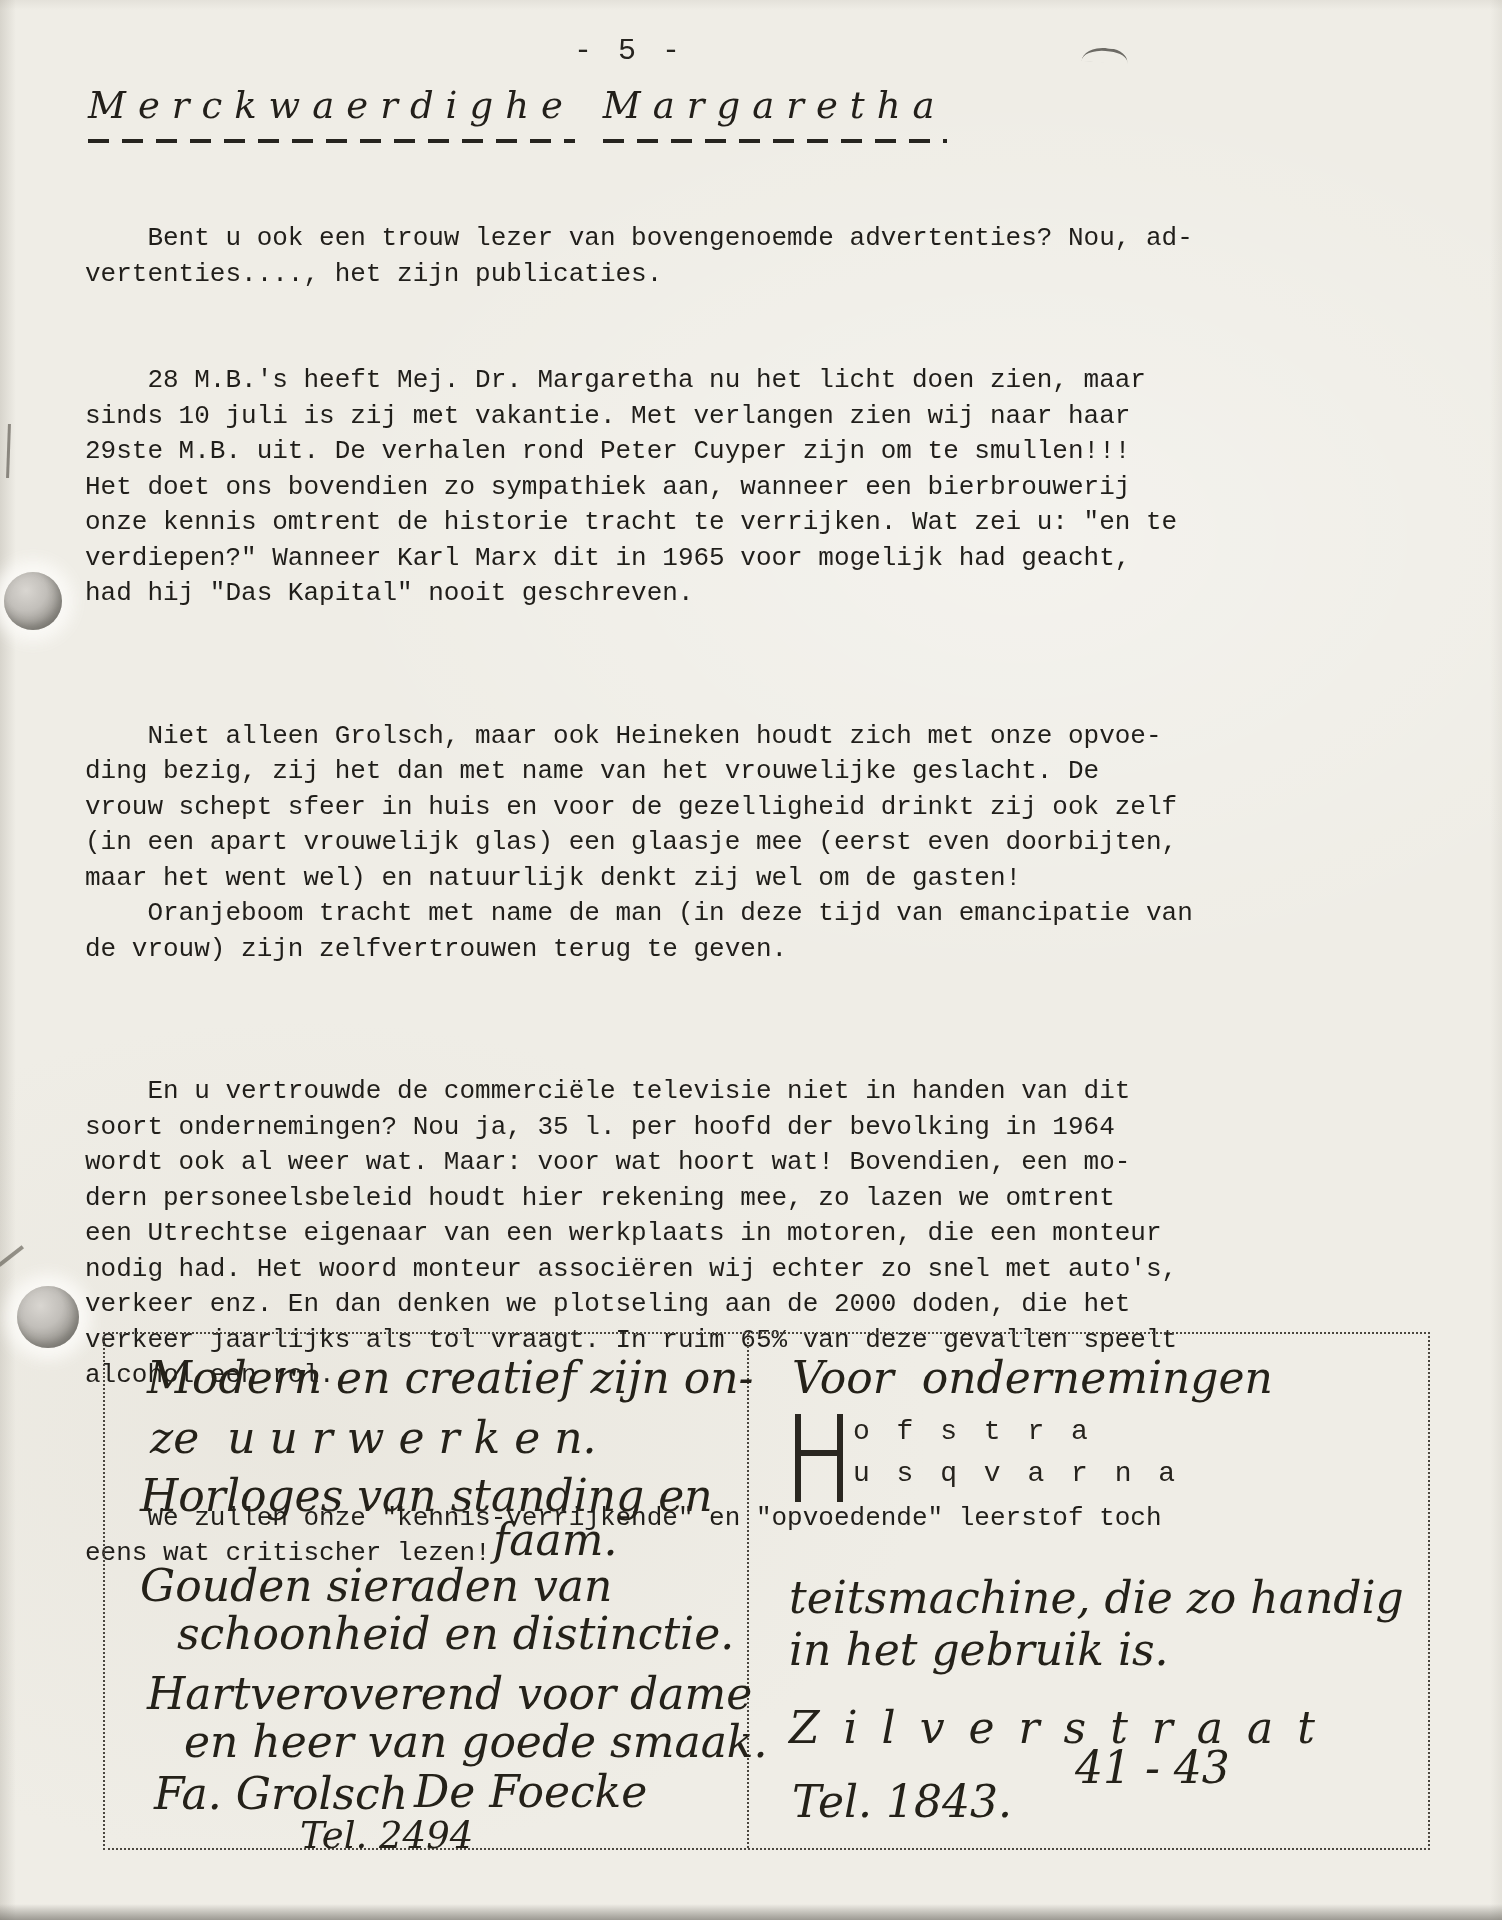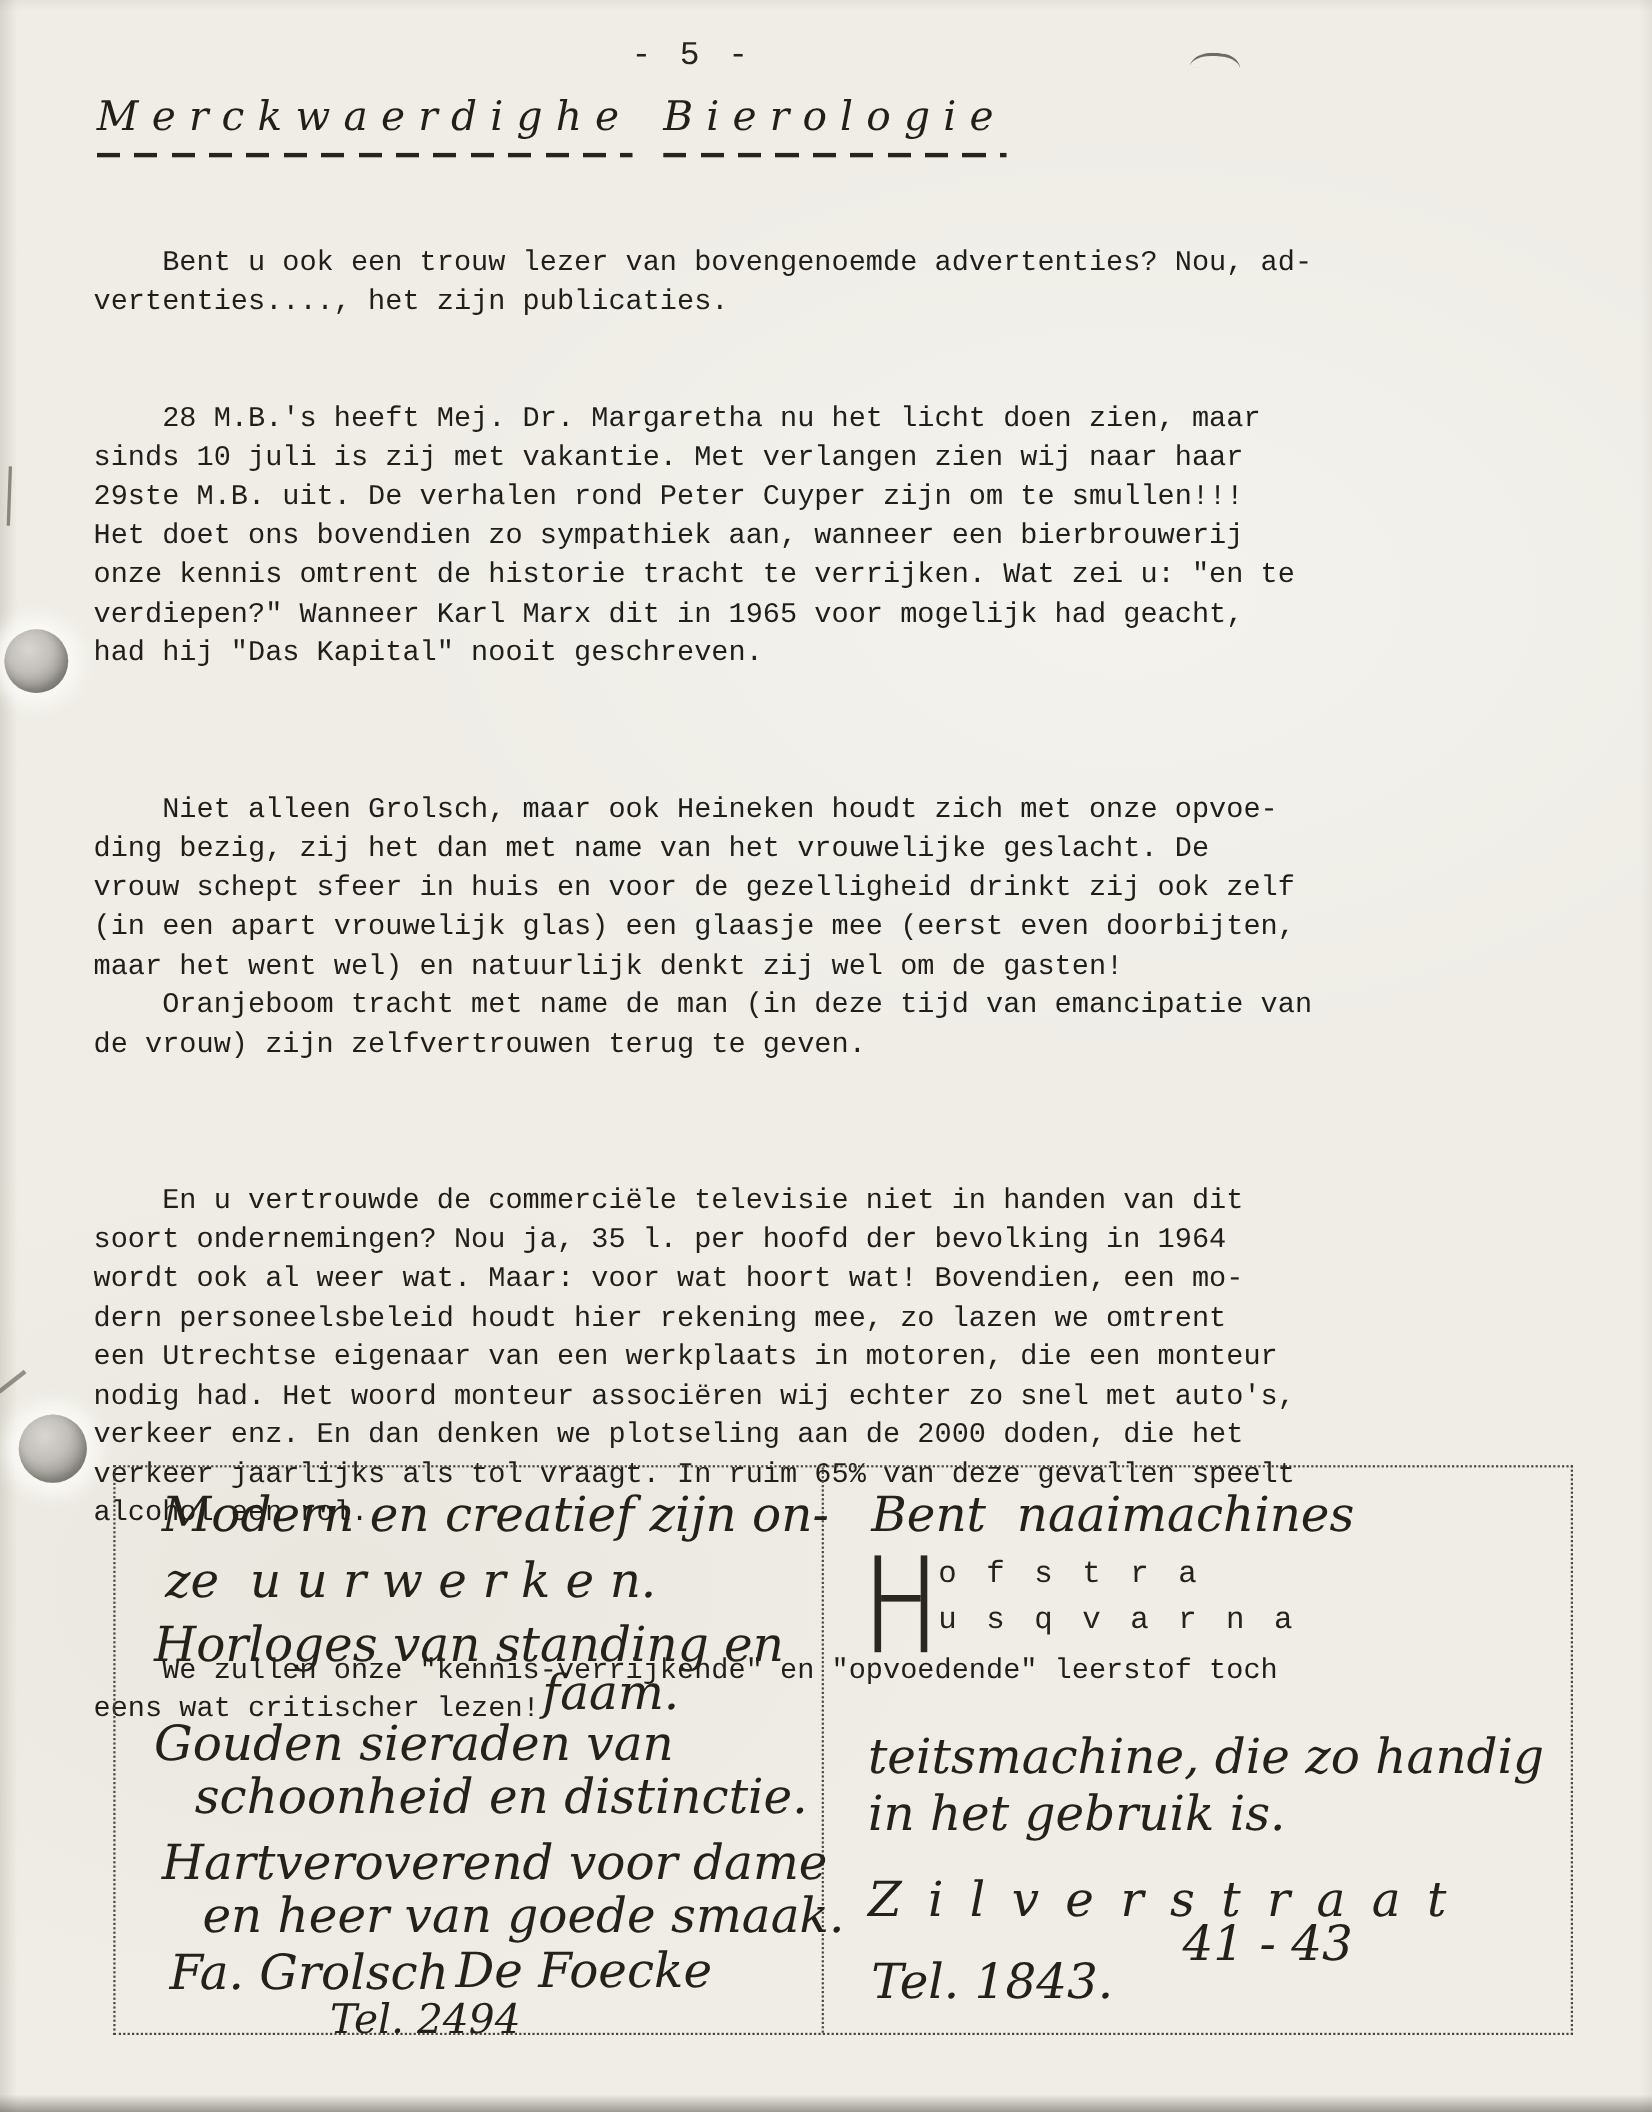--- a/index.html
+++ b/index.html
@@ -117,21 +117,21 @@
 
   <div class="binder-hole hole-1"></div>
   <div class="binder-hole hole-2"></div>
   <div class="edge-nick-1"></div>
   <div class="edge-nick-2"></div>
   <div class="pen-mark"></div>
 
   <div class="page-number">- 5 -</div>
   <div class="article-title">
     <span class="title-word">Merckwaerdighe</span>
-    <span class="title-word">Bierologie</span>
+    <span class="title-word">Margaretha</span>
   </div>
 
   <div class="body-text">
     <p class="para">    Bent u ook een trouw lezer van bovengenoemde advertenties? Nou, ad-
 vertenties...., het zijn publicaties.</p>
     <p class="para">    28 M.B.'s heeft Mej. Dr. Margaretha nu het licht doen zien, maar
 sinds 10 juli is zij met vakantie. Met verlangen zien wij naar haar
 29ste M.B. uit. De verhalen rond Peter Cuyper zijn om te smullen!!!
 Het doet ons bovendien zo sympathiek aan, wanneer een bierbrouwerij
 onze kennis omtrent de historie tracht te verrijken. Wat zei u: "en te
@@ -165,21 +165,21 @@
     <div class="ad-line l-horloges">Horloges van standing en</div>
     <div class="ad-line l-faam">faam.</div>
     <div class="ad-line l-gouden">Gouden sieraden van</div>
     <div class="ad-line l-schoonheid">schoonheid en distinctie.</div>
     <div class="ad-line l-hartvero">Hartveroverend voor dame</div>
     <div class="ad-line l-enheer">en heer van goede smaak.</div>
     <div class="ad-line l-firm1">Fa. Grolsch</div>
     <div class="ad-line l-firm2">De Foecke</div>
     <div class="ad-line l-tel">Tel. 2494</div>
 
-    <div class="ad-line r-voor">Bent  naaimachines</div>
+    <div class="ad-line r-voor">Voor  ondernemingen</div>
     <div class="logo-block">
       <div class="logo-h">
         <span class="sr-hidden">H</span>
       </div>
       <div class="logo-line logo-top">o f s t r a</div>
       <div class="logo-line logo-bottom">u s q v a r n a</div>
     </div>
     <div class="ad-line r-teits">teitsmachine, die zo handig</div>
     <div class="ad-line r-inhet">in het gebruik is.</div>
     <div class="ad-line r-zilver">Z i l v e r s t r a a t</div>

